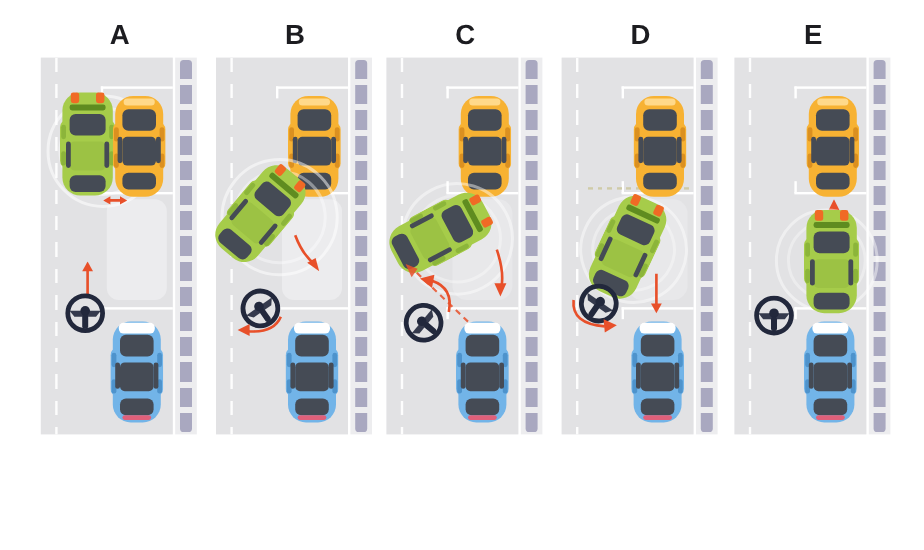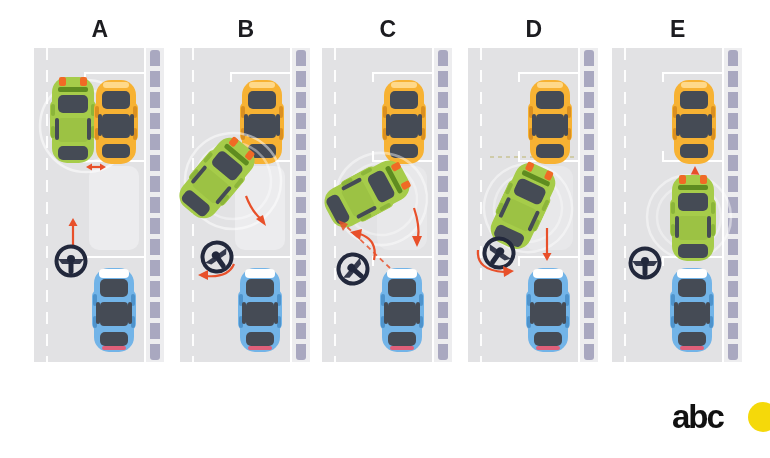--- a/index.html
+++ b/index.html
@@ -610,18 +610,14 @@
     <div class="wheel" style="left:16px; top:198px;">
       <svg width="34" height="34" viewBox="0 0 34 34">
         <circle cx="17" cy="17" r="14.5" fill="none" stroke="#22283c" stroke-width="4"></circle>
         <circle cx="17" cy="15" r="4" fill="#22283c"></circle>
         <path d="M4 15 L30 15 L26 20 L8 20 Z" fill="#22283c" opacity="0.9"></path>
         <rect x="14.5" y="18" width="5" height="12" rx="2" fill="#22283c"></rect>
       </svg>
     </div>
   </div>
 
-  <div id="logo">
-    <div class="logo-dot"></div>
-    <div class="logo-text">abc</div>
-  </div>
 
 </div>
 
 </body></html>

